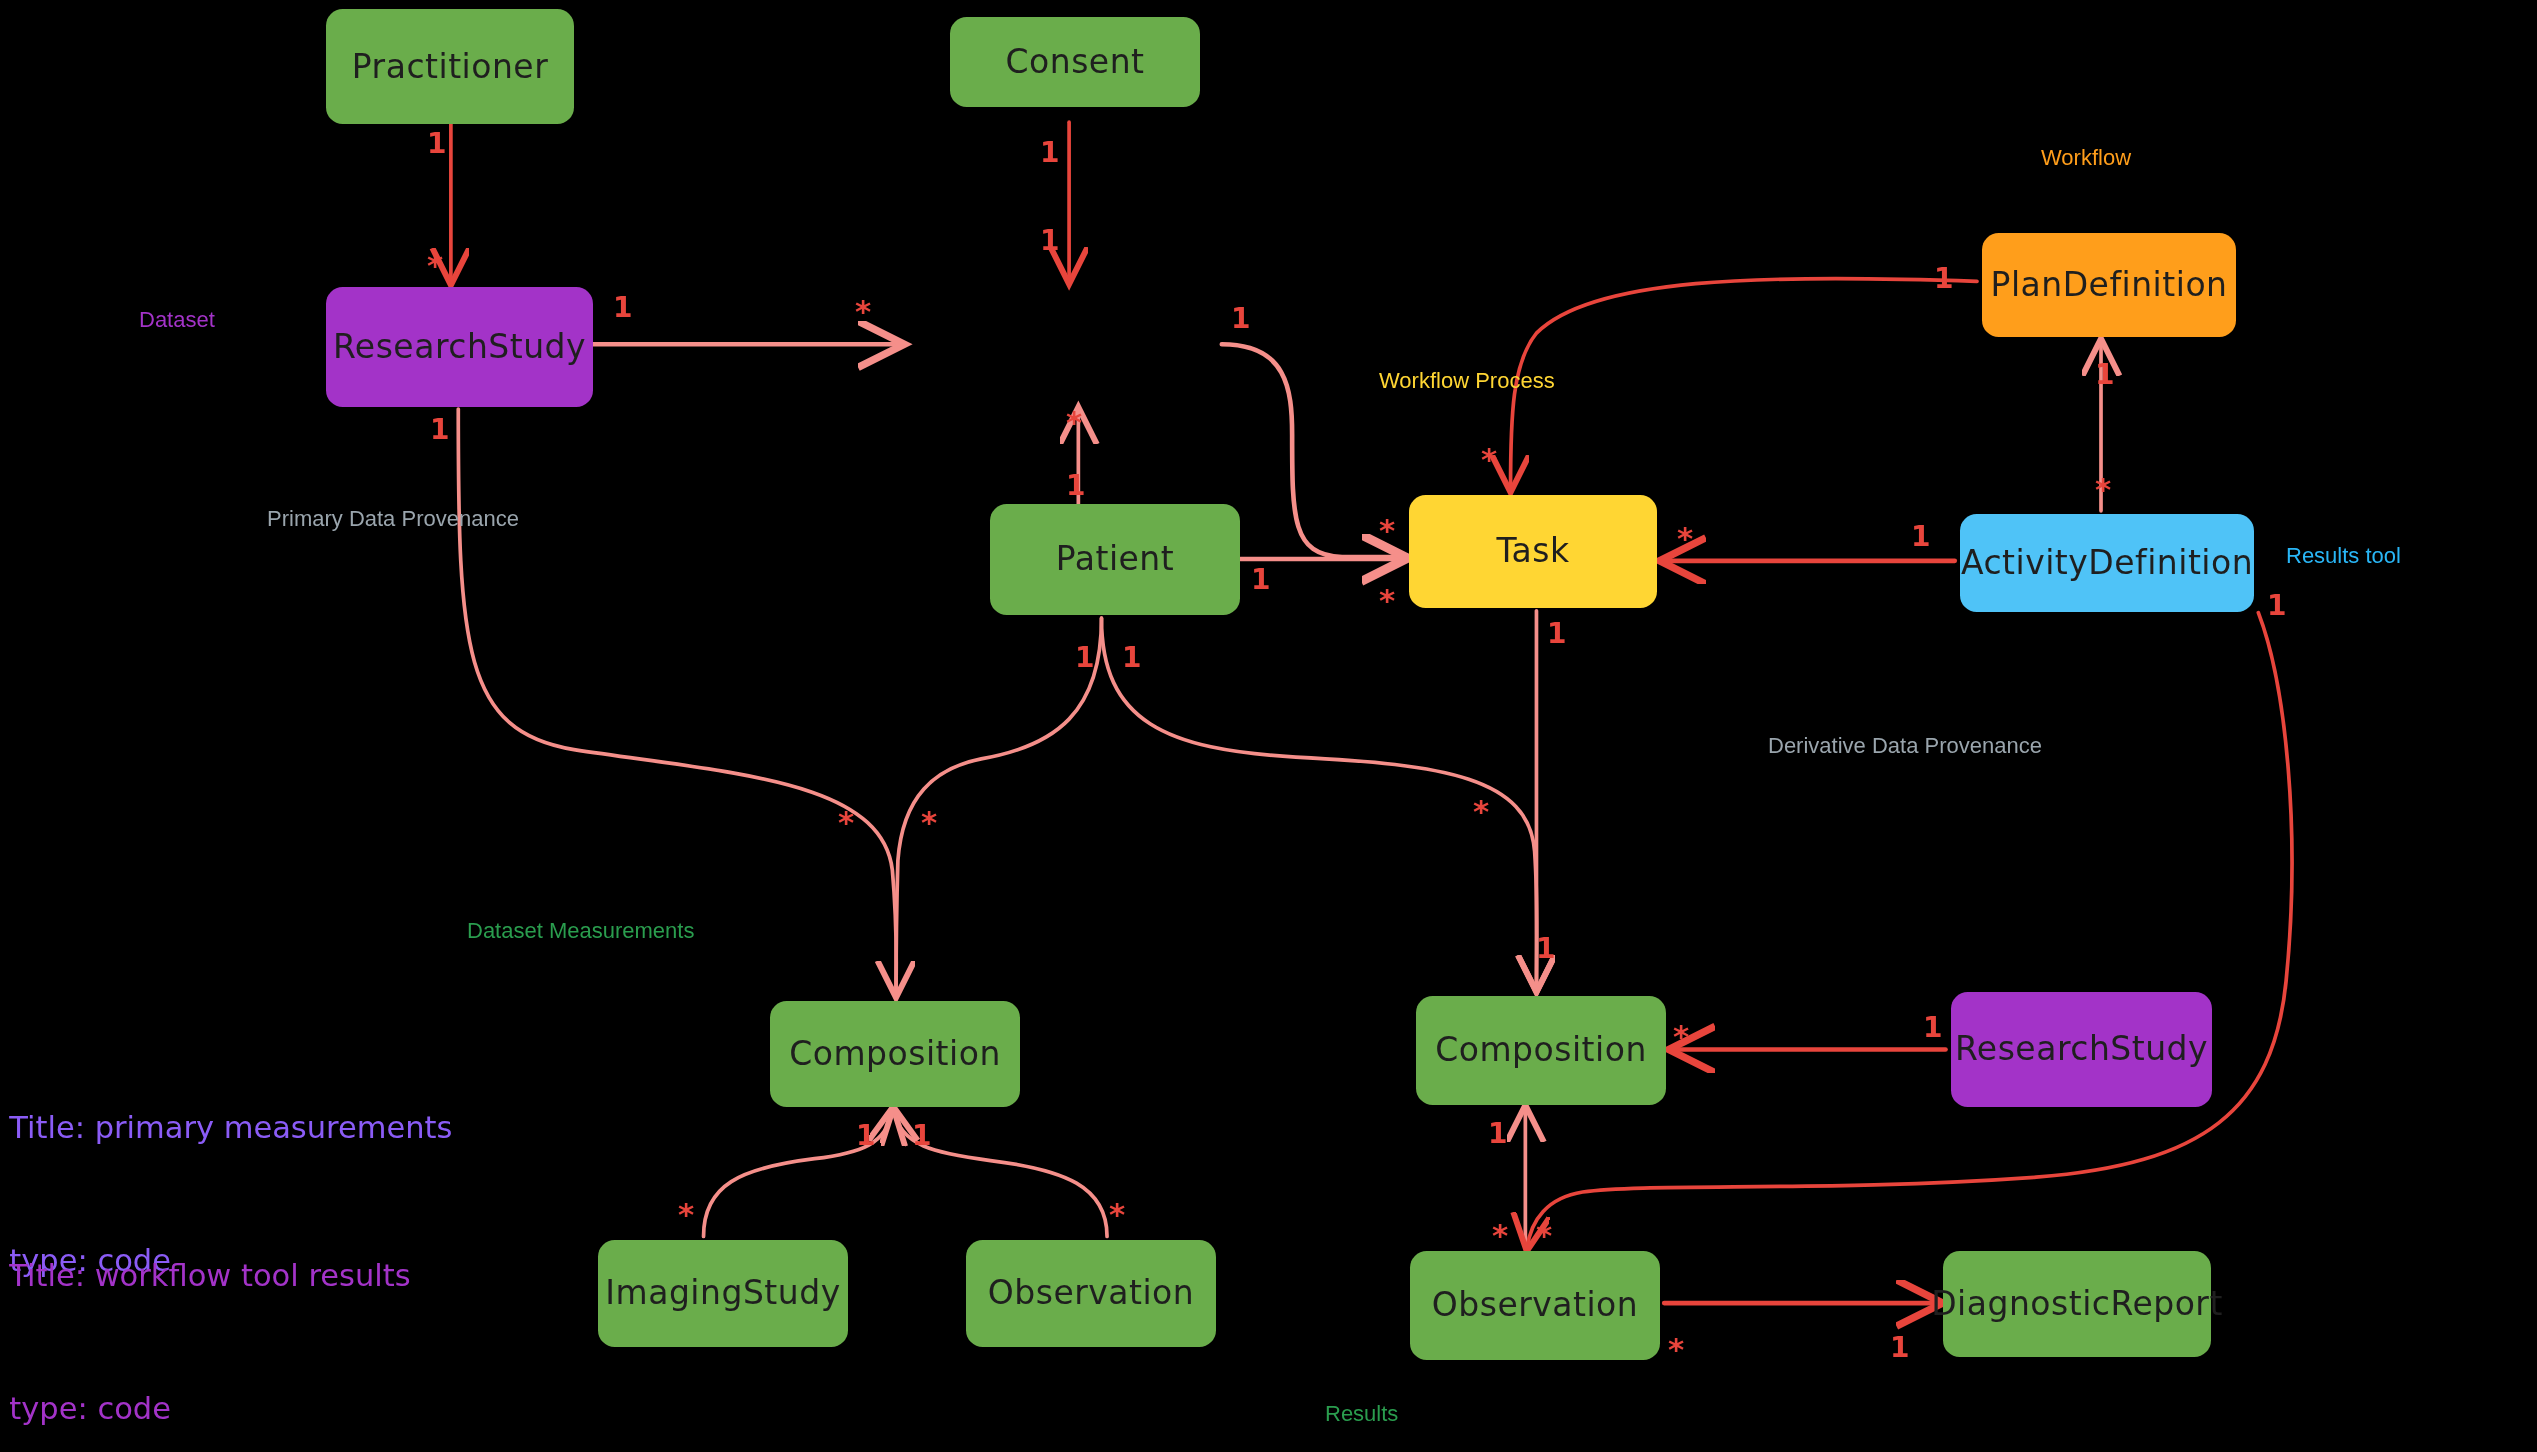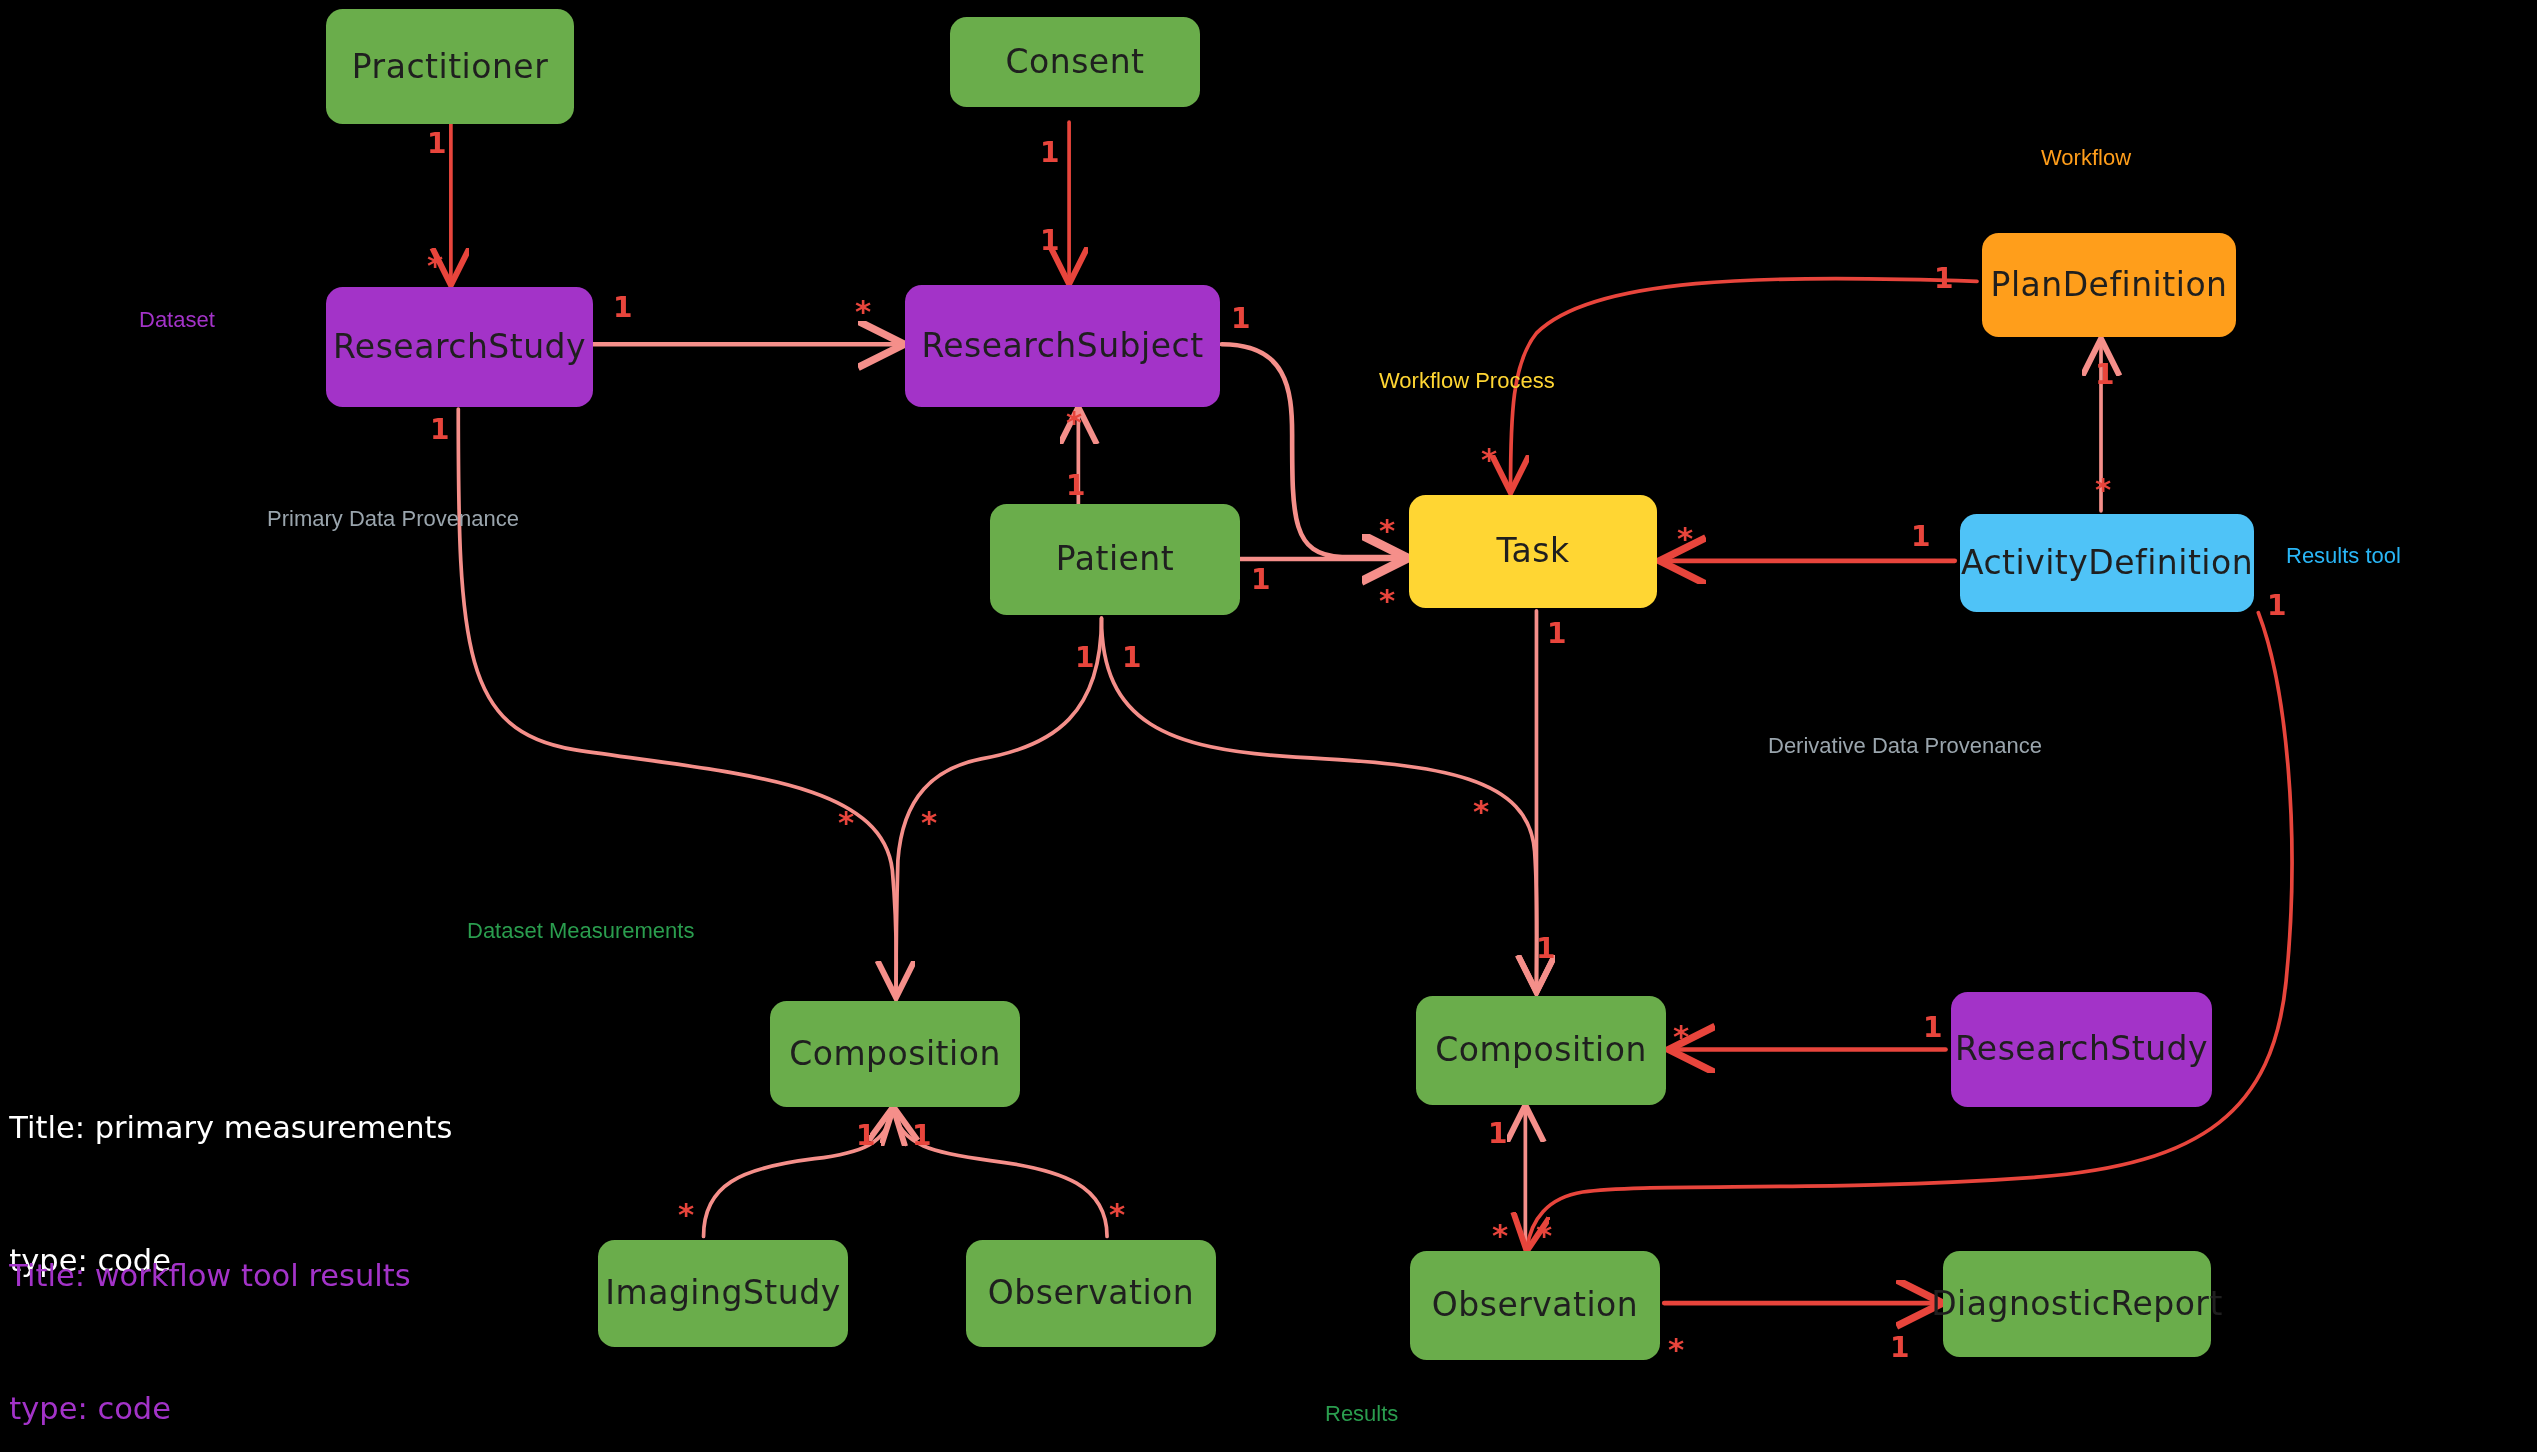--- a/index.html
+++ b/index.html
@@ -62,21 +62,21 @@
 
   .card {
     position: absolute;
     z-index: 6;
     font-family: "DejaVu Sans", sans-serif;
     font-size: 30.5px;
     line-height: 1.45;
     white-space: pre;
   }
 
-  .card-green { color: #ffffff; }
+  .card-green { color: #8b5cf6; }
   .card-purple { color: #a333c8; }
 
   .mult {
     position: absolute;
     color: #e8453c;
     font-family: "DejaVu Sans", sans-serif;
     font-size: 28px;
     font-weight: 700;
     z-index: 7;
     line-height: 1;
@@ -141,23 +141,20 @@
   </svg>
 
   <div class="node n-green" style="left:326px;  top:9.3px;   width:248px; height:115px;">
       <span>Practitioner</span>
     </div>
   <div class="node n-green" style="left:950px; top:16.7px;   width:250px; height:90px;">
       <span>Consent</span>
     </div>
   <div class="node n-purple" style="left:326px;  top:287px;  width:267px; height:120px;">
       <span>ResearchStudy</span>
-    </div>
-  <div class="node n-purple" style="left:905px;  top:285px;  width:315px; height:122px;">
-      <span>ResearchSubject</span>
     </div>
   <div class="node n-orange" style="left:1982px; top:233px;  width:254px; height:104px;">
       <span>PlanDefinition</span>
     </div>
   <div class="node n-green" style="left:990px; top:504px;  width:250px; height:111px;">
       <span>Patient</span>
     </div>
   <div class="node n-yellow" style="left:1409px; top:495px;  width:248px; height:113px;">
       <span>Task</span>
     </div>

